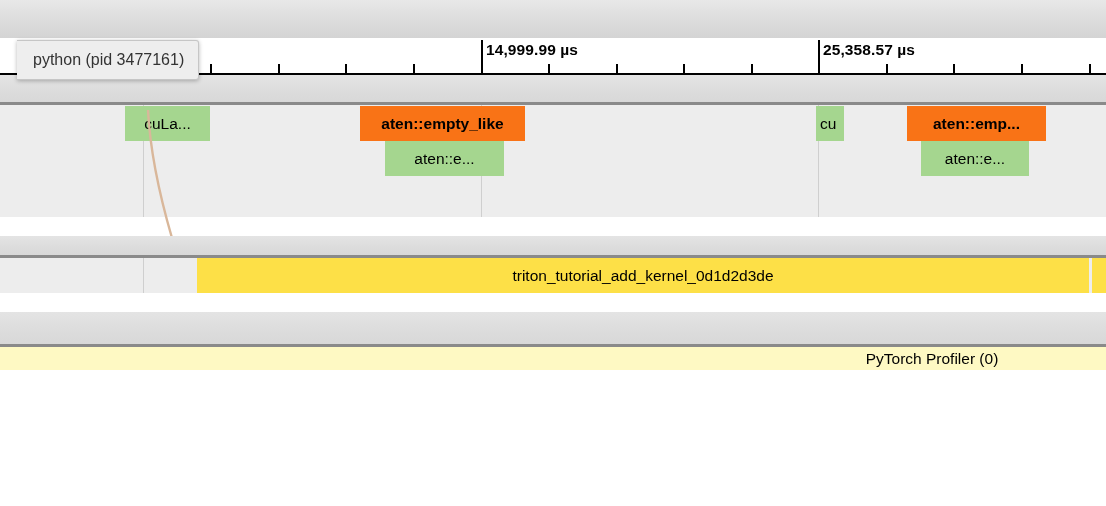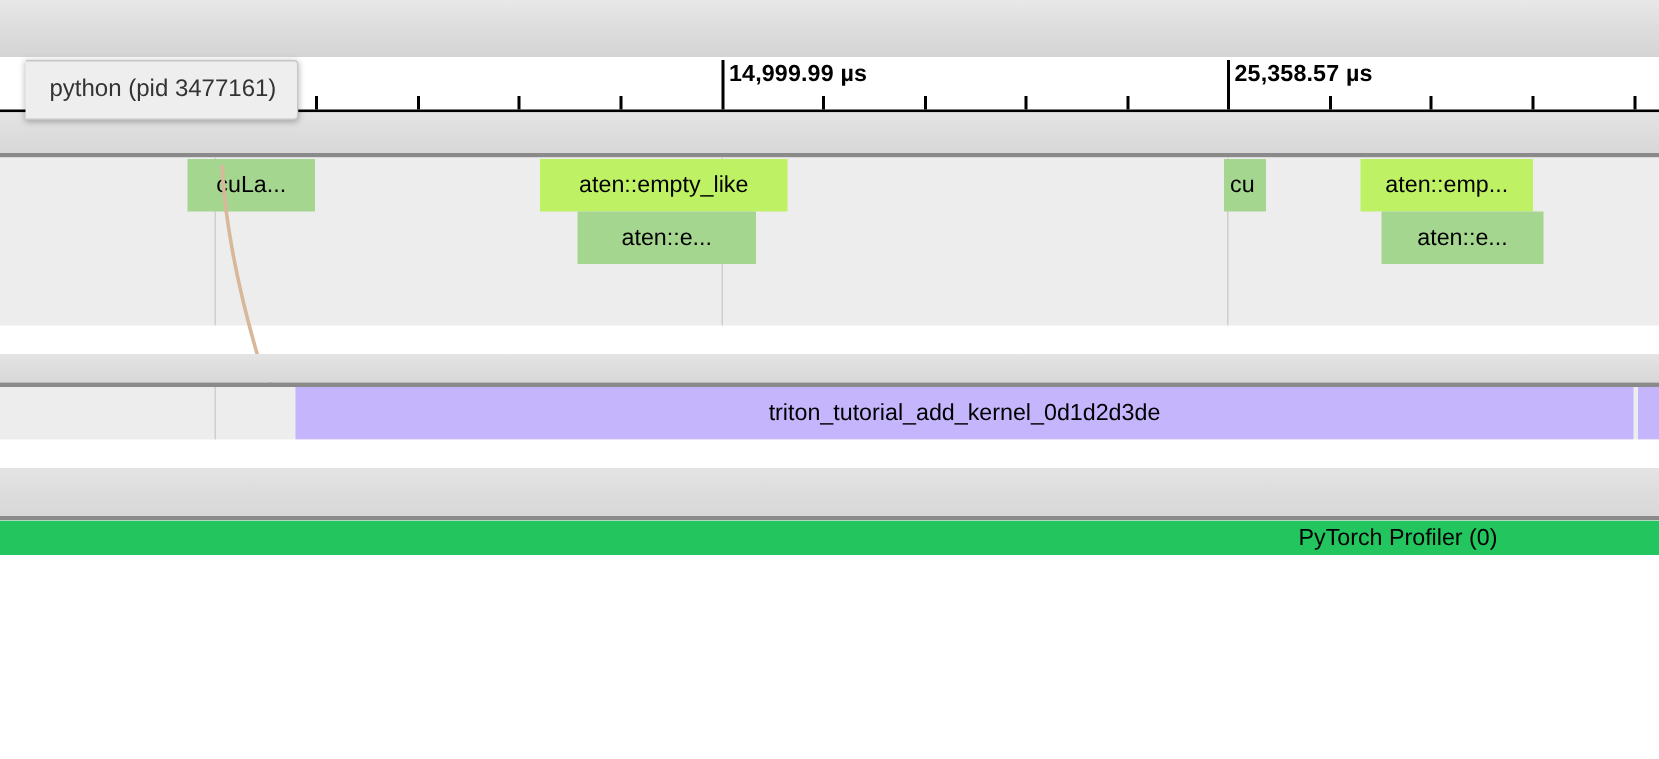--- a/index.html
+++ b/index.html
@@ -98,23 +98,23 @@
     box-sizing: border-box;
     display: flex;
     align-items: center;
     justify-content: center;
     font-size: 15.5px;
     color: #000000;
     white-space: nowrap;
     overflow: hidden;
   }
   .slice.green  { background: #a5d68f; }
-  .slice.green2 { background: #c4b5fd; }
-  .slice.pink   { background: #bef264; }
-  .slice.cyan   { background: #22c55e; }
+  .slice.green2 { background: #fde047; }
+  .slice.pink   { background: #f97316; font-weight: bold; }
+  .slice.cyan   { background: #fef9c3; }
 
   .slice-label {
     pointer-events: none;
   }
 
   
   .flow-svg {
     position: absolute;
     left: 0; top: 0;
     overflow: visible;
@@ -180,21 +180,21 @@
 
   <div class="slice green" style="left:125px; top:1px; width:85px; height:35px;">
     <span class="slice-label">cuLa...</span>
   </div>
   <div class="slice pink" style="left:360px; top:1px; width:165px; height:35px;">
     <span class="slice-label">aten::empty_like</span>
   </div>
   <div class="slice green" style="left:816px; top:1px; width:28px; height:35px; justify-content:flex-start; padding-left:4px;">
     <span class="slice-label">cu</span>
   </div>
-  <div class="slice pink" style="left:907px; top:1px; width:115px; height:35px;">
+  <div class="slice pink" style="left:907px; top:1px; width:139px; height:35px;">
     <span class="slice-label">aten::emp...</span>
   </div>
 
   <div class="slice green" style="left:385px; top:36px; width:119px; height:35px;">
     <span class="slice-label">aten::e...</span>
   </div>
   <div class="slice green" style="left:921px; top:36px; width:108px; height:35px;">
     <span class="slice-label">aten::e...</span>
   </div>
 </div>

